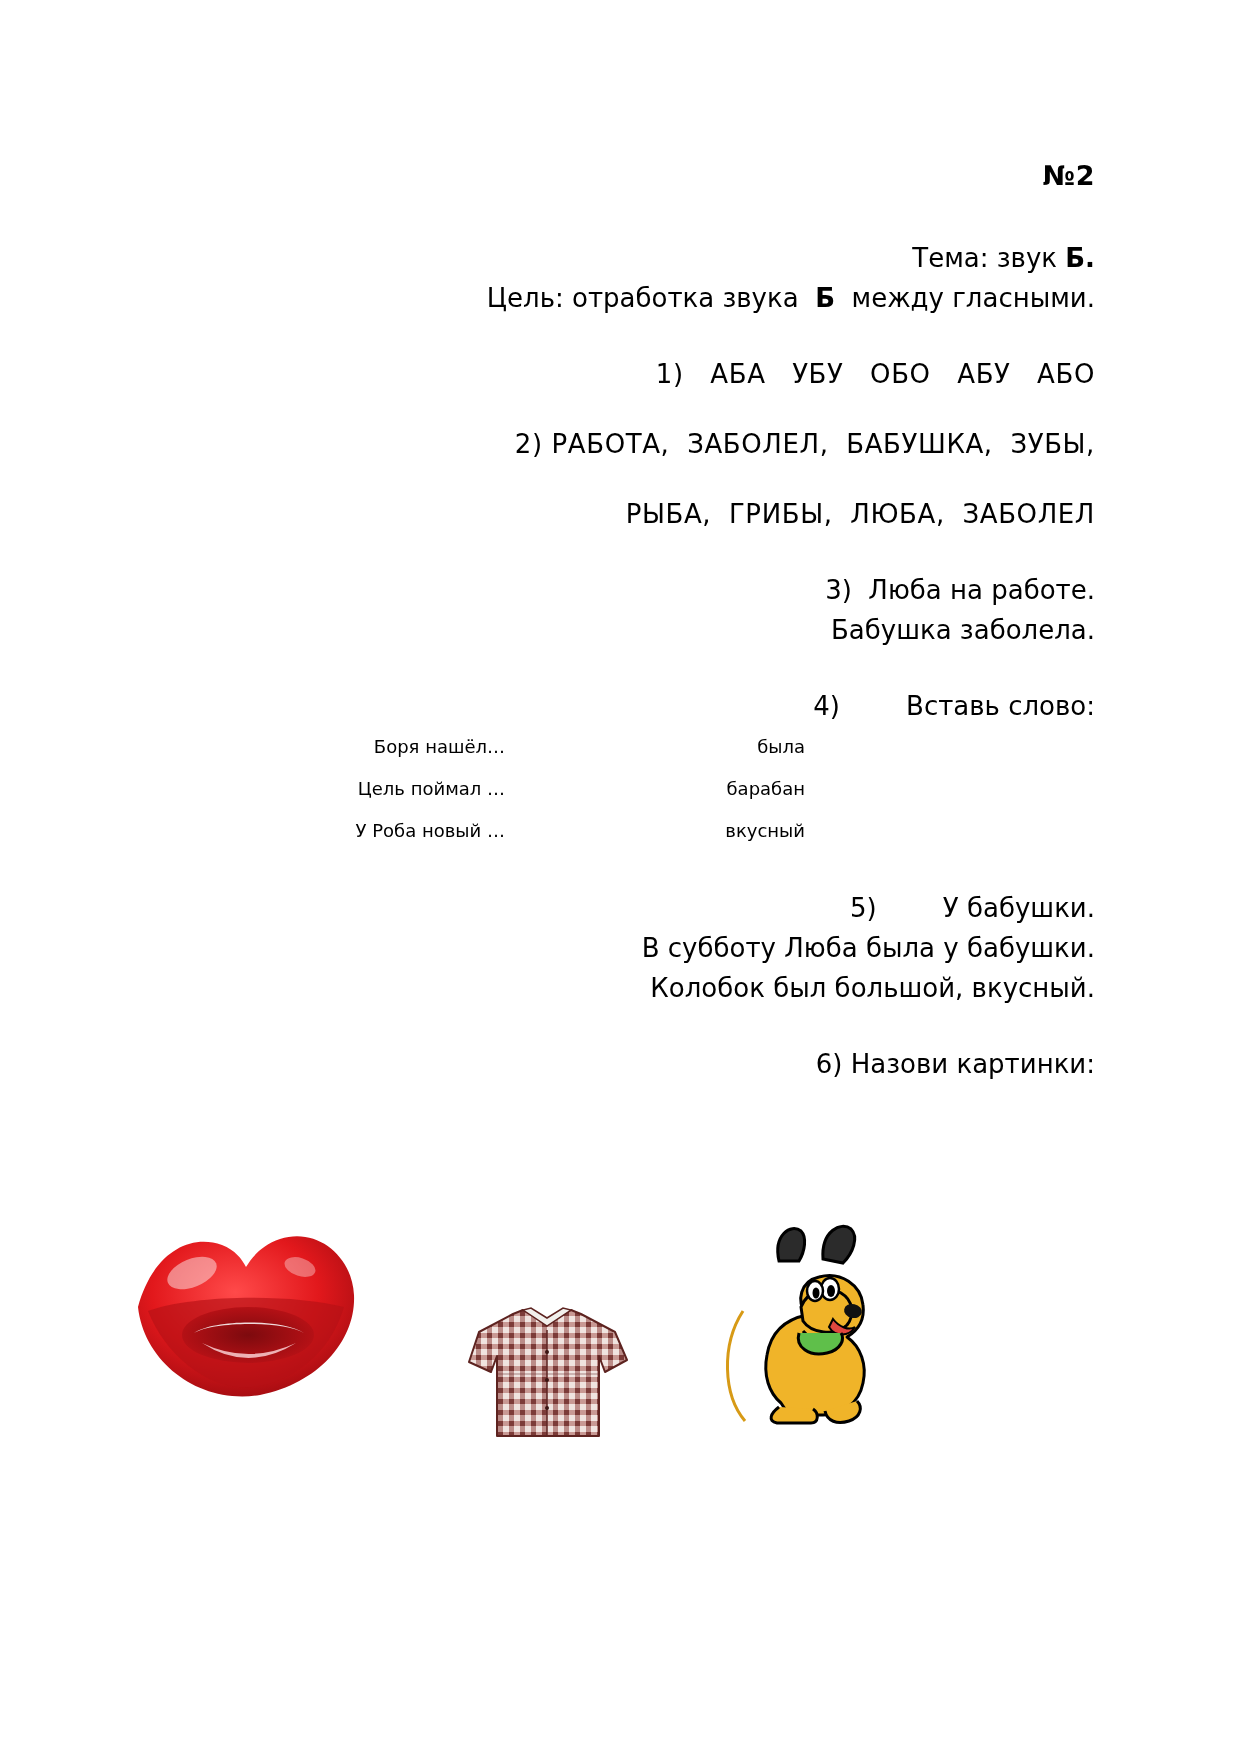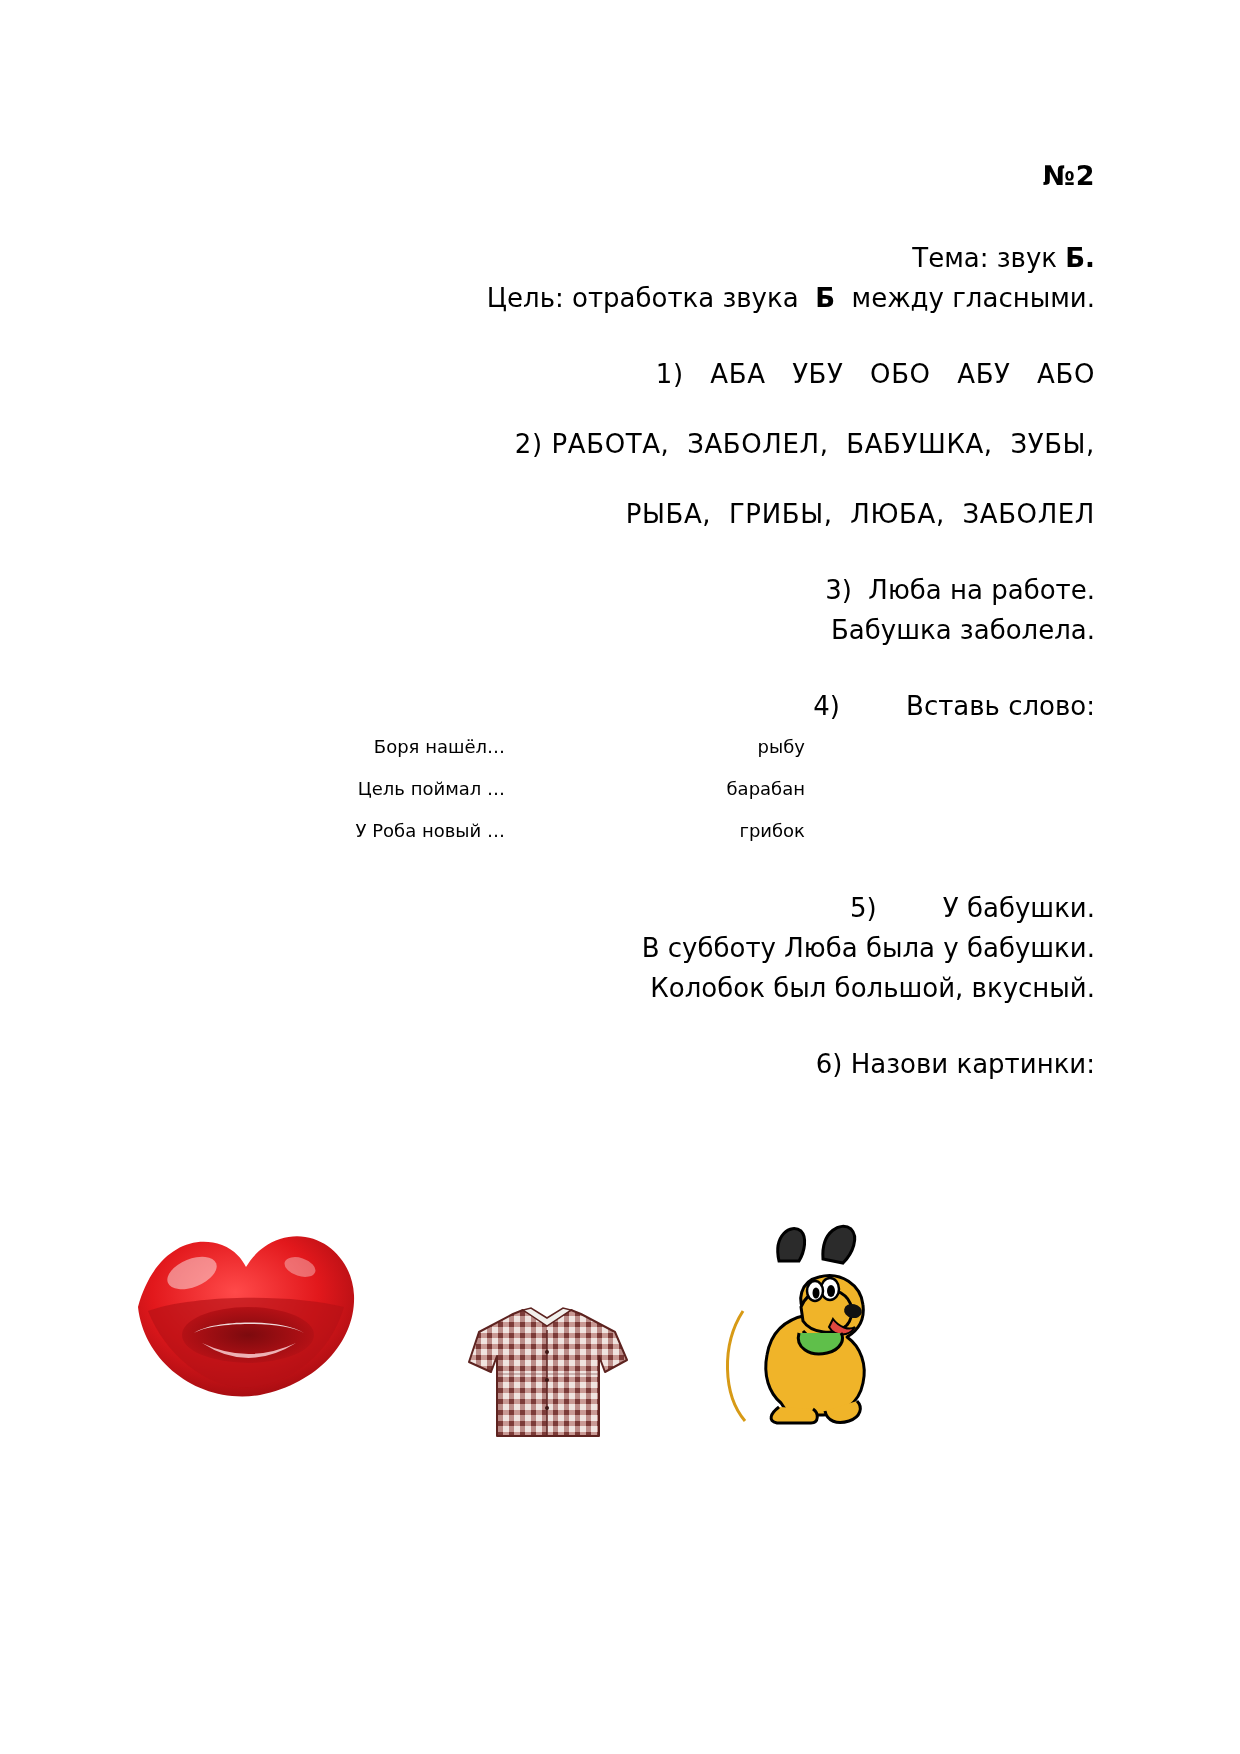--- a/index.html
+++ b/index.html
@@ -120,29 +120,29 @@
 
     <div class="line"><span>3)</span><span>  </span><span>Люба на работе.</span></div>
     <div class="line indent-2">Бабушка заболела.</div>
 
     <div class="gap-lg"></div>
 
     <div class="line"><span>4)</span><span>        </span><span>Вставь слово:</span></div>
 
     <div class="fill-row">
       <div class="left">Боря нашёл…</div>
-      <div class="right">рыбу</div>
+      <div class="right">была</div>
     </div>
     <div class="fill-row">
       <div class="left">Цель поймал …</div>
       <div class="right">барабан</div>
     </div>
     <div class="fill-row">
       <div class="left">У Роба новый …</div>
-      <div class="right">грибок</div>
+      <div class="right">вкусный</div>
     </div>
 
     <div class="gap-lg"></div>
 
     <div class="line"><span>5)</span><span>        </span><span>У бабушки.</span></div>
     <div class="line indent-2">В субботу Люба была у бабушки.</div>
     <div class="line indent-1">Колобок был большой, вкусный.</div>
 
     <div class="gap-lg"></div>
 

